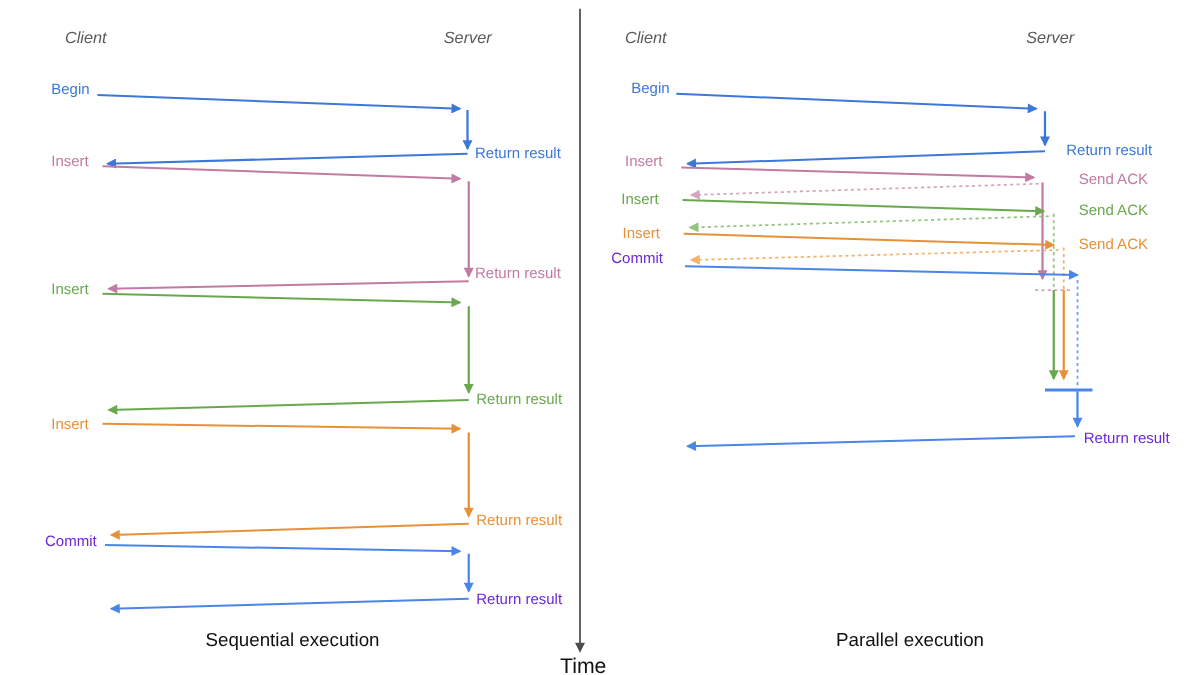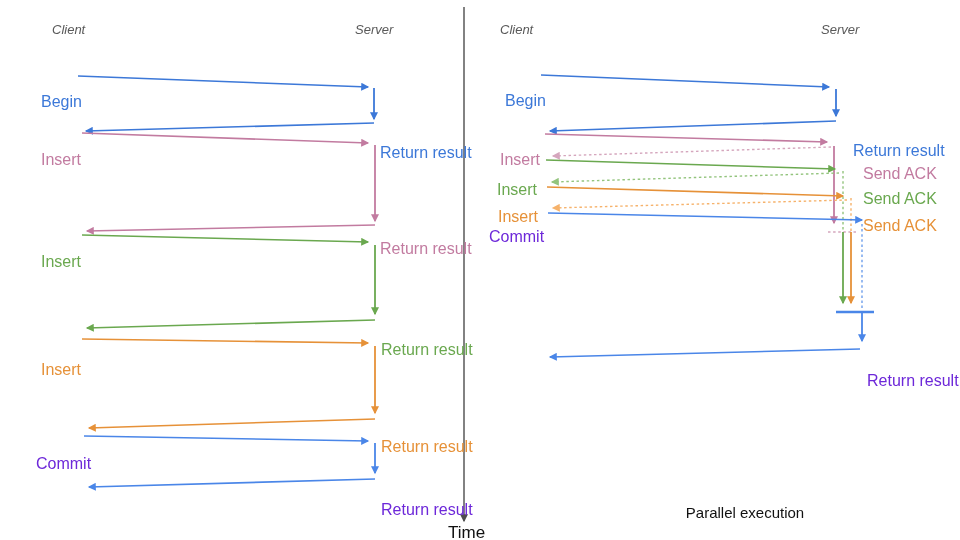--- a/index.html
+++ b/index.html
@@ -2,21 +2,21 @@
 <html><head>
 <meta charset="utf-8">
 <style>
   html,body{margin:0;padding:0;background:#ffffff;}
   .stage{
     position:relative;width:960px;height:540px;background:#ffffff;overflow:hidden;
     font-family:"Liberation Sans", sans-serif;
     text-align:right;
   }
   .stage svg{position:absolute;left:0;top:0;}
-  .lbl{position:absolute;font-size:16px;line-height:1.1;white-space:nowrap;margin-top:28px;}
+  .lbl{position:absolute;font-size:12px;line-height:1.1;white-space:nowrap;}
   .actor{position:absolute;font-size:13px;font-style:italic;color:#595959;white-space:nowrap;}
   .title{position:absolute;font-size:15px;color:#111111;white-space:nowrap;transform:translateX(-50%);}
   .time{position:absolute;font-size:17px;color:#111111;white-space:nowrap;}
   .t-blue{color:#3c78d8}.t-blue2{color:#6d28d9}.t-pink{color:#c27ba0}
   .t-green{color:#6aa84f}.t-orange{color:#e69138}
   .s{fill:none;stroke-width:1.6;}
   .sv{fill:none;stroke-width:1.8;}
   .dash{fill:none;stroke-width:1.4;stroke-dasharray:2.5 2.6;}
   .s-blue{stroke:#3c78d8}.s-blue2{stroke:#4a86e8}.s-bluel{stroke:#6d9eeb}
   .s-pink{stroke:#c27ba0}.s-pinkl{stroke:#d5a6bd}
@@ -129,16 +129,17 @@
   <div class="lbl t-blue" style="left:853px;top:114px">Return result</div>
   <div class="lbl t-pink" style="left:500px;top:123px">Insert</div>
   <div class="lbl t-pink" style="left:863px;top:137px">Send ACK</div>
   <div class="lbl t-green" style="left:497px;top:153px">Insert</div>
   <div class="lbl t-green" style="left:863px;top:162px">Send ACK</div>
   <div class="lbl t-orange" style="left:498px;top:180px">Insert</div>
   <div class="lbl t-orange" style="left:863px;top:189px">Send ACK</div>
   <div class="lbl t-blue2" style="left:489px;top:200px">Commit</div>
   <div class="lbl t-blue2" style="left:867px;top:344px">Return result</div>
 
-  <div class="title" style="left:745px;top:504px">Parallel execution</div>
+  <div class="title" style="left:234px;top:504px">Sequential execution</div>
+  <div class="title" style="left:728px;top:504px">Parallel execution</div>
   <div class="time" style="left:448px;top:523px">Time</div>
 
 </div>
 
 </body></html>

